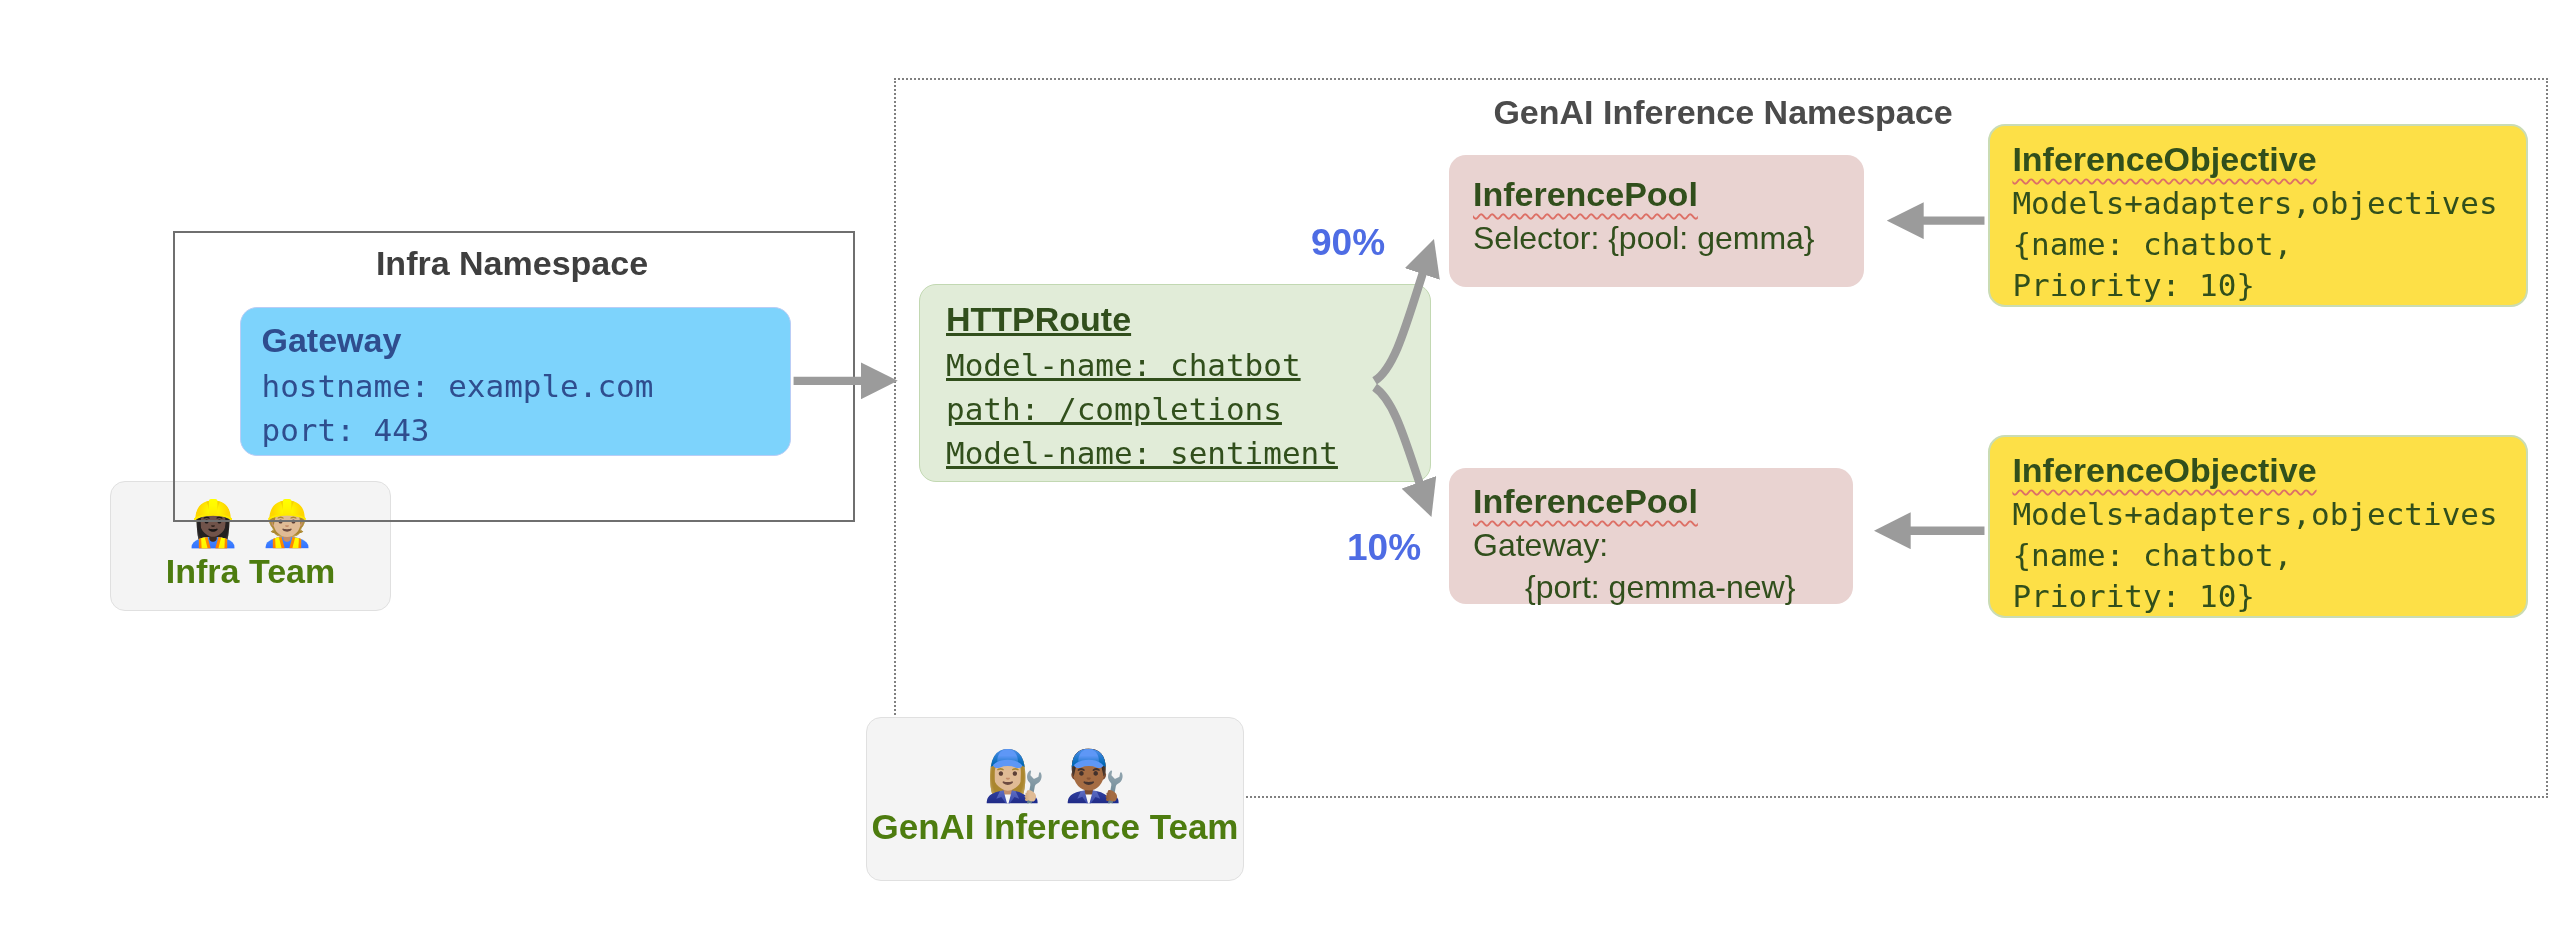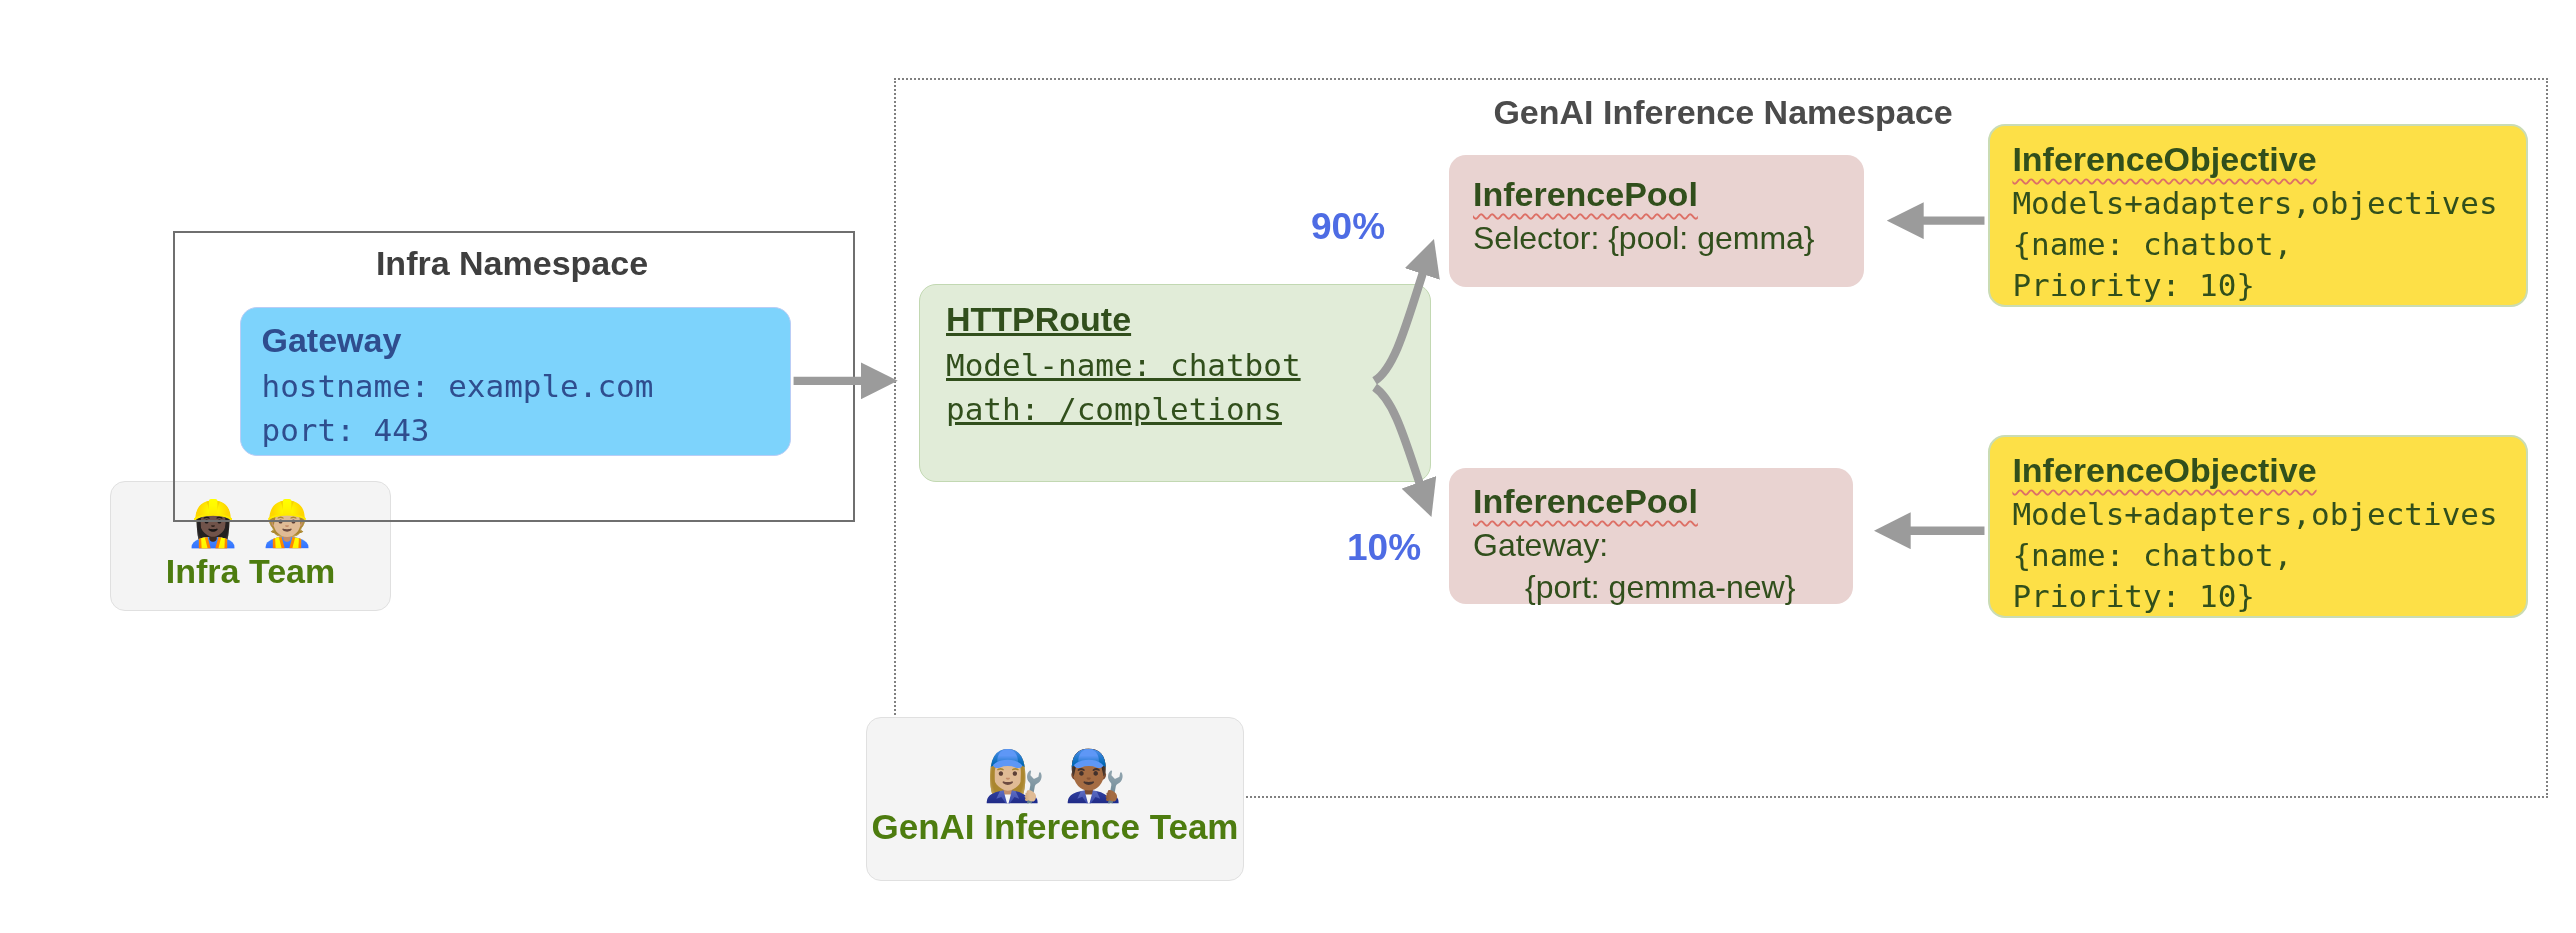--- a/index.html
+++ b/index.html
@@ -49,21 +49,21 @@
   .genai-team{left:866px;top:717px;width:378px;height:164px;z-index:5;}
   .team .emojis{display:flex;gap:18.6px;line-height:1;}
   .infra-team .emojis{font-size:45px;}
   .genai-team .emojis{font-size:50px;}
   .team .team-label{font-weight:700;color:#4d7c0f;margin-top:5.6px;}
   .infra-team .team-label{font-size:34px;}
   .genai-team .team-label{font-size:35px;}
 
   
   .pct{position:absolute;font-size:37px;font-weight:700;color:#4e6ce4;z-index:6;}
-  .pct-90{left:1311px;top:206px;}
+  .pct-90{left:1311px;top:222px;}
   .pct-10{left:1347px;top:527px;}
   svg.arrows{position:absolute;left:0;top:0;z-index:6;pointer-events:none;}
 </style>
 </head>
 <body>
 
 <div class="canvas">
 
   <div class="genai-ns"></div>
   <div class="genai-ns-label">GenAI Inference Namespace</div>
@@ -82,20 +82,21 @@
   <div class="rbox gateway">
     <div class="title">Gateway</div>
     <div class="mono">hostname: example.com</div>
     <div class="mono">port: 443</div>
   </div>
 
   <div class="rbox httproute">
     <div class="title">HTTPRoute</div>
     <div class="mono">Model-name: chatbot</div>
     <div class="mono">path: /completions</div>
+    <div class="mono">Model-name: sentiment</div>
   </div>
 
   <div class="rbox pool-top">
     <div class="title squiggle">InferencePool</div>
     <div class="sansline">Selector: {pool: gemma}</div>
   </div>
 
   <div class="rbox pool-bottom">
     <div class="title squiggle">InferencePool</div>
     <div class="sansline">Gateway:</div>

